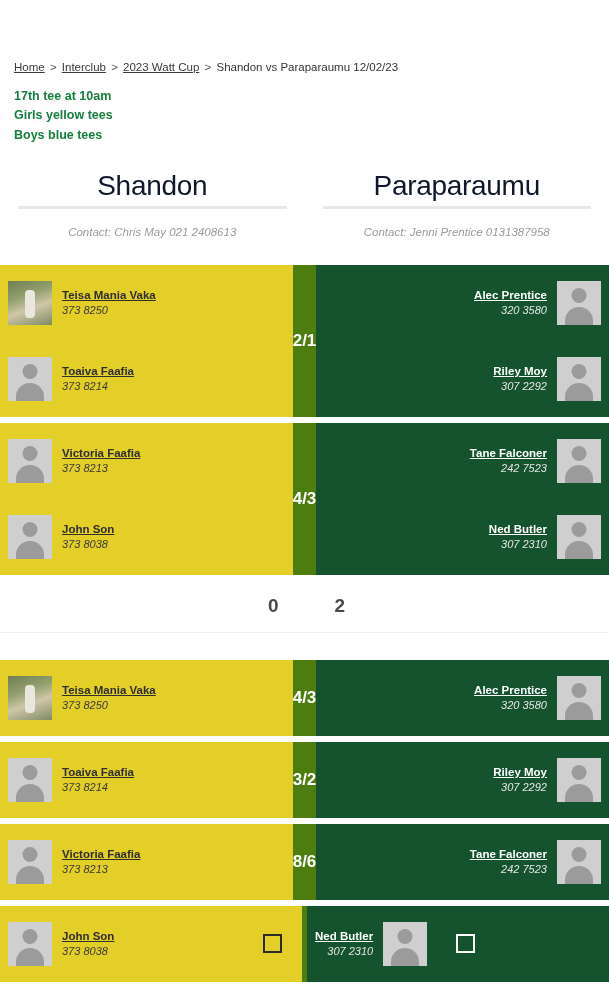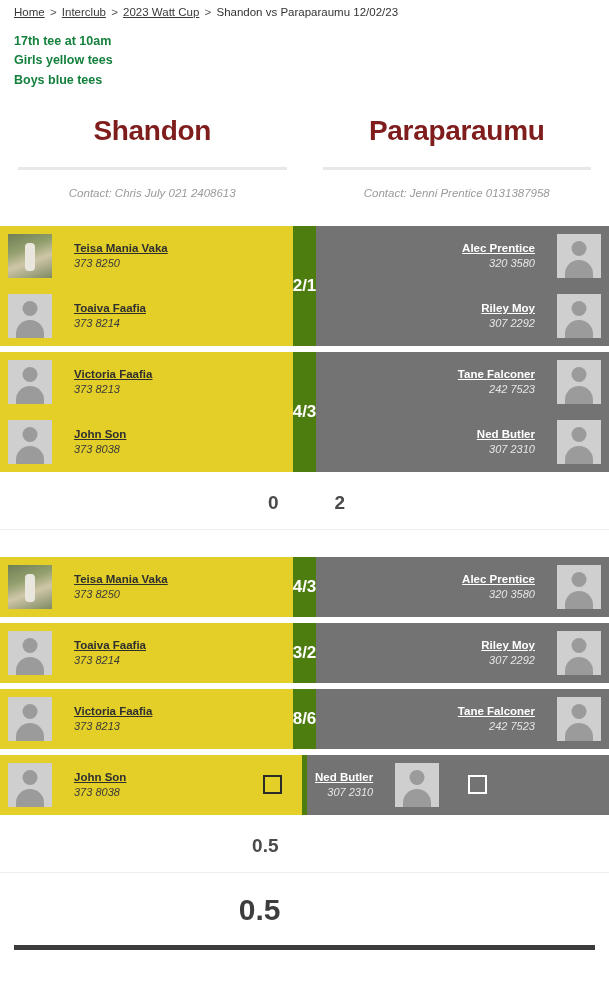--- a/index.html
+++ b/index.html
@@ -9,22 +9,23 @@
     width: 609px;
     background: #ffffff;
     font-family: "Liberation Sans", sans-serif;
   }
   body { position: relative; width: 609px; min-height: 988px; }
 
   
   .breadcrumb {
     font-size: 11.5px;
     color: #444;
-    padding: 6px 0 0 14px;
+    padding: 13px 0 0 14px;
     white-space: nowrap;
+    margin-top: 48px;
   }
   .breadcrumb a {
     color: #3a3a3a;
     text-decoration: underline;
   }
   .breadcrumb .sep { color: #555; margin: 0 2px; }
   .breadcrumb .current { color: #333; }
 
   
   .notes {
@@ -39,24 +40,24 @@
   .teams {
     display: flex;
     margin-top: 26px;
   }
   .team-col {
     width: 50%;
     text-align: center;
   }
   .team-name {
     font-size: 28px;
-    font-weight: bold;
-    color: #7f1d1d;
+    font-weight: normal;
+    color: #0f172a;
     letter-spacing: -0.3px;
-    padding-bottom: 20px;
+    padding-bottom: 4px;
     line-height: 1.1;
   }
   .team-rule {
     height: 3px;
     background: #e8e8e8;
     margin: 0 18px;
   }
   .team-contact {
     font-size: 11.5px;
     color: #9a9a9a;
@@ -73,38 +74,38 @@
     margin-bottom: 6px;
     min-height: 60px;
   }
   .side {
     width: 302px;
     display: flex;
     flex-direction: column;
     justify-content: center;
   }
   .side.home { background: #e3cf28; }
-  .side.away { background: #737373; }
+  .side.away { background: #14532d; }
 
   .score-cell {
     flex: 1 1 auto;
     display: flex;
     align-items: center;
     justify-content: center;
     color: #ffffff;
     font-size: 17px;
     font-weight: bold;
   }
   .score-cell.on-dark { background: #4d7c0f; }
 
   .player {
     display: flex;
     align-items: center;
-    padding: 8px 8px;
-    gap: 22px;
+    padding: 16px 8px;
+    gap: 10px;
   }
   .side.away .player { flex-direction: row-reverse; }
 
   .avatar {
     width: 44px;
     height: 44px;
     background: #cfcfcf;
     flex: 0 0 44px;
     position: relative;
     overflow: hidden;
@@ -231,21 +232,21 @@
 <div class="notes">
   <div>17th tee at 10am</div>
   <div>Girls yellow tees</div>
   <div>Boys blue tees</div>
 </div>
 
 <div class="teams">
   <div class="team-col">
     <div class="team-name">Shandon</div>
     <div class="team-rule"></div>
-    <div class="team-contact">Contact: Chris July 021 2408613</div>
+    <div class="team-contact">Contact: Chris May 021 2408613</div>
   </div>
   <div class="team-col">
     <div class="team-name">Paraparaumu</div>
     <div class="team-rule"></div>
     <div class="team-contact">Contact: Jenni Prentice 0131387958</div>
   </div>
 </div>
 
 <div class="matches">
 

